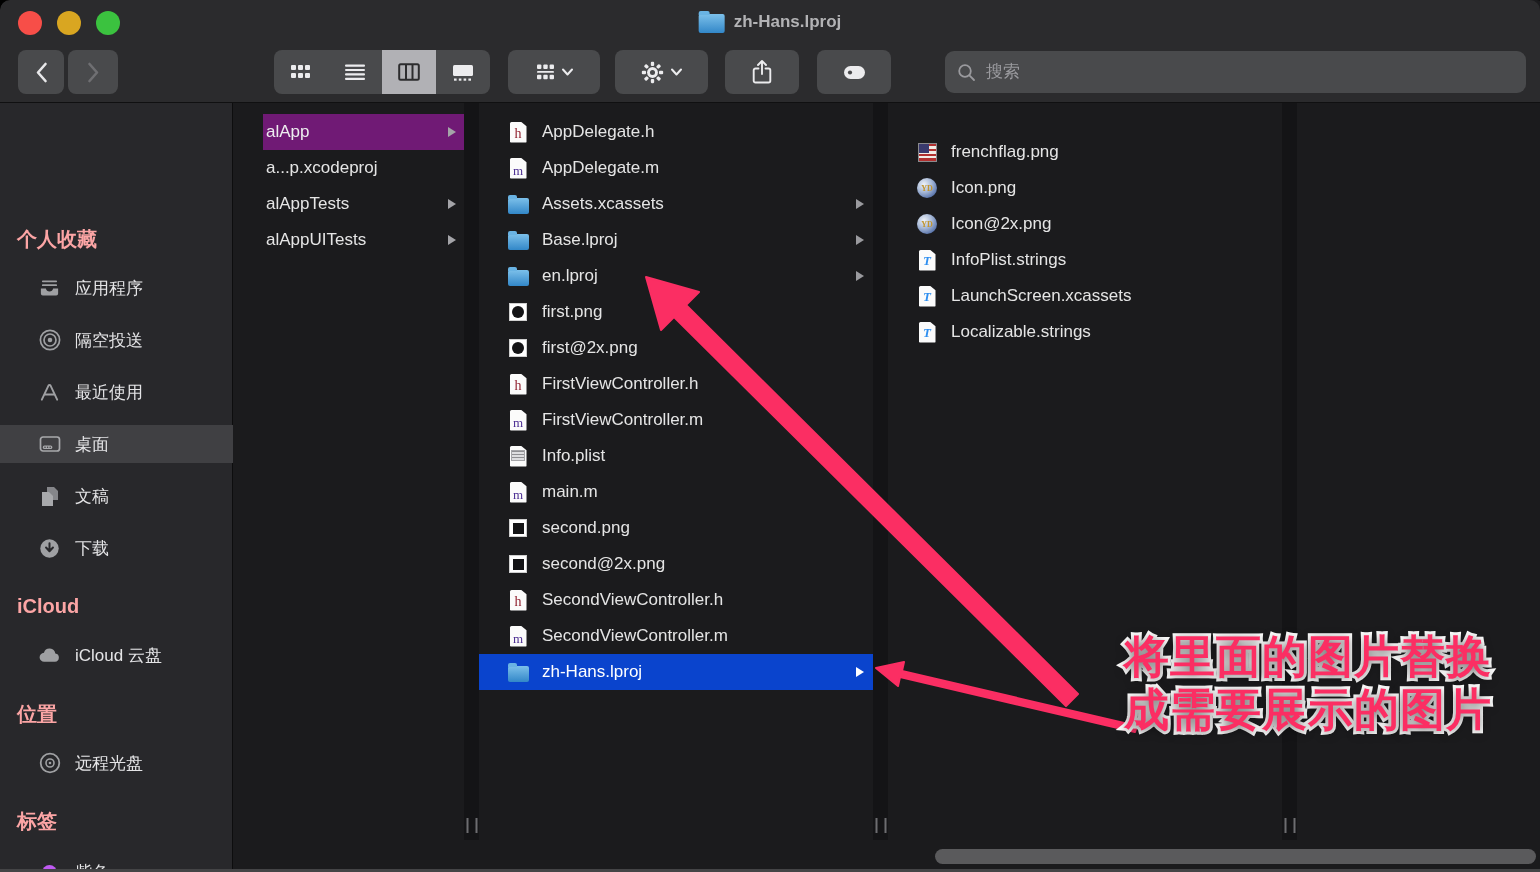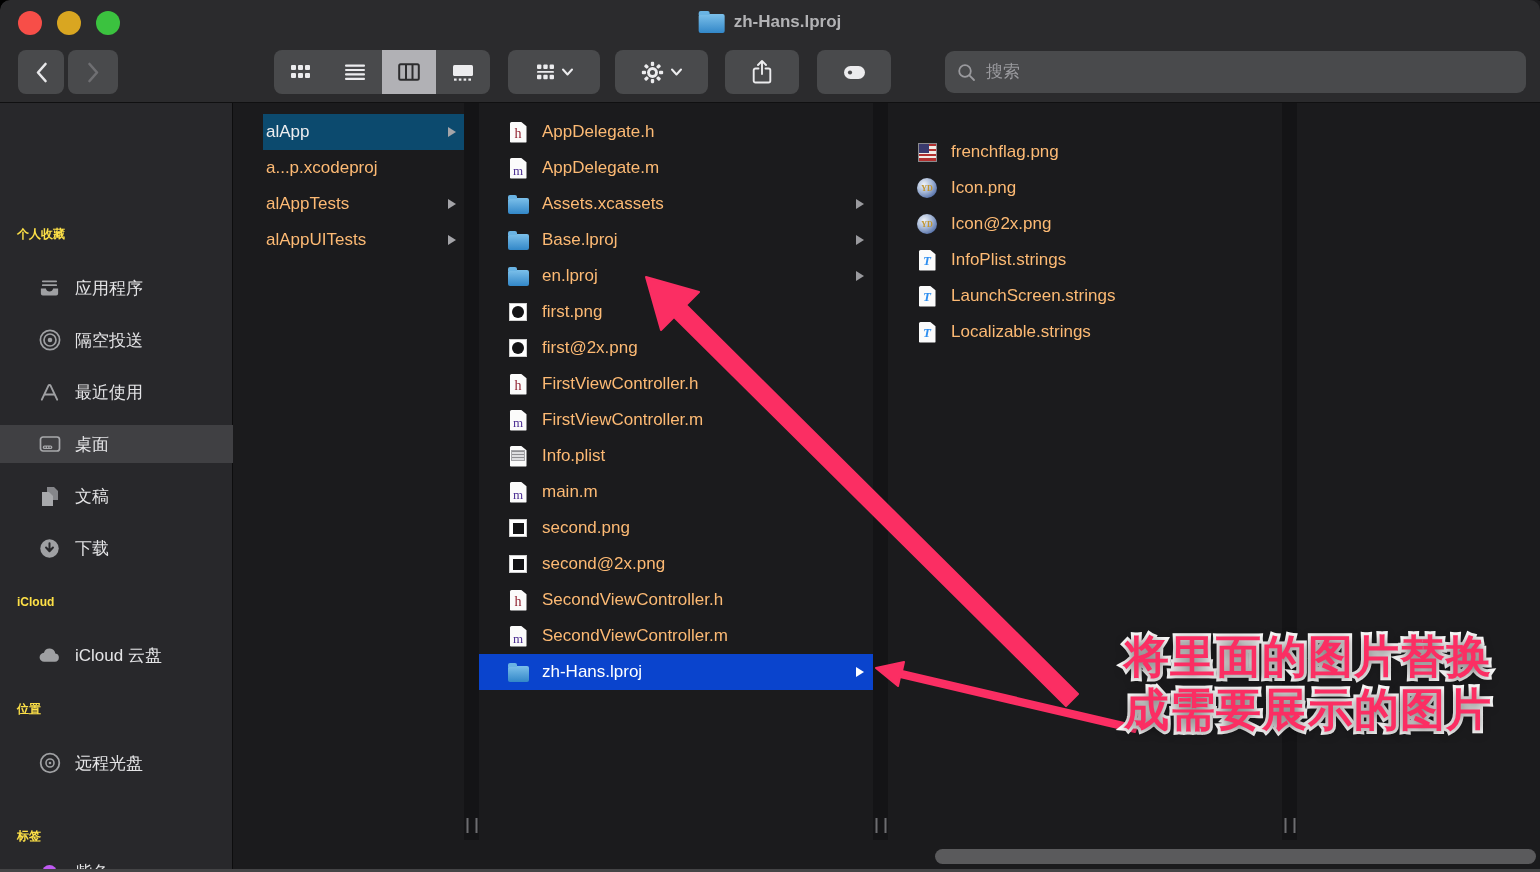--- a/index.html
+++ b/index.html
@@ -33,49 +33,49 @@
 
   .search{position:absolute;left:945px;top:51px;width:581px;height:42px;background:#494a4c;
           border-radius:9px;display:flex;align-items:center;gap:8px;padding:0 12px;box-sizing:border-box;}
   .search input{flex:1;background:transparent;border:none;outline:none;color:#22c55e;font-size:17px;
           font-family:inherit;}
   .search input::placeholder{color:#9a9a9e;}
 
   
   .sidebar{position:absolute;left:0;top:103px;width:233px;height:769px;background:#28282b;
            border-right:1px solid #0d0d0e;box-sizing:border-box;}
-  .shead{position:absolute;left:17px;font-size:12px;font-weight:700;color:#fde047;}
+  .shead{position:absolute;left:17px;font-size:20px;font-weight:700;color:#fca5a5;}
   .srow{position:absolute;left:0;width:233px;height:38px;display:flex;align-items:center;
         gap:13px;padding-left:37px;box-sizing:border-box;font-size:17px;color:#e4e4e6;}
   .srow.sel{background:#404043;}
   .sic{width:25px;height:25px;flex:none;display:flex;align-items:center;justify-content:center;}
   .tagdot{width:15px;height:15px;border-radius:50%;}
   .side-scroll{position:absolute;left:239px;top:110px;width:13px;height:500px;border-radius:7px;
         background:#717174;}
 
   
   .col{position:absolute;top:103px;height:737px;background:#1b1b1d;box-sizing:border-box;}
   #col1{left:234px;width:230px;}
   #col2{left:479px;width:394px;}
   #col3{left:888px;width:394px;margin-top:20px;}
   #col4{left:1297px;width:243px;}
   .divider{position:absolute;top:103px;height:737px;width:15px;background:#141416;}
   #d1{left:464px}#d2{left:873px}#d3{left:1282px}
   .handle{position:absolute;bottom:7px;left:50%;transform:translateX(-50%);width:7px;height:15px;
           border-left:2px solid #6d6d70;border-right:2px solid #6d6d70;}
   .rows{padding-top:11px;}
   .frow{height:36px;display:flex;align-items:center;gap:13px;padding:0 9px 0 28px;
-        font-size:17px;color:#fdba74;box-sizing:border-box;}
+        font-size:17px;color:#e5e5e5;box-sizing:border-box;}
   .frow .lbl{flex:1;white-space:nowrap;overflow:hidden;}
   .frow.sel{background:#0a44cd;color:#ffffff;}
   .frow.sel .chev{border-left-color:#fff;}
   .chev{width:0;height:0;border-left:8px solid #9a9a9e;border-top:5.5px solid transparent;
         border-bottom:5.5px solid transparent;flex:none;}
   .c1row{padding:0 8px 0 3px;margin-left:29px;}
-  .c1row.hl{background:#0c4a6e;color:#ededef;gap:12px;}
+  .c1row.hl{background:#701a75;color:#ededef;gap:12px;}
   .c1row .chev{border-left-color:#a4a4a8;}
 
   
   .ficon{width:22px;height:24px;flex:none;display:flex;align-items:center;justify-content:center;}
   .page{width:17px;height:21px;background:#fbfbfb;border-radius:1.5px;position:relative;
         clip-path:polygon(0 0,66% 0,100% 23%,100% 100%,0 100%);
         display:flex;align-items:flex-end;justify-content:center;}
   .page::after{font-family:"Liberation Serif","DejaVu Serif",serif;line-height:1;margin-bottom:2px;}
   .p-h::after{content:"h";font-size:14px;color:#8f1d2c;}
   .p-m::after{content:"m";font-size:13px;color:#4b2d92;}
@@ -327,21 +327,21 @@
       <span class="sic">
         <svg width="24" height="24" viewBox="0 0 24 24">
             <circle cx="12" cy="12" r="9.3" stroke="#9fa0a3" stroke-width="1.8" fill="none"></circle>
             <circle cx="12" cy="12" r="4" stroke="#9fa0a3" stroke-width="1.6" fill="none"></circle>
             <circle cx="12" cy="12" r="1.3" fill="#9fa0a3"></circle>
           </svg>
       </span>
       <span class="slbl">远程光盘</span>
     </div>
 
-    <div class="shead" style="top:725px">标签</div>
+    <div class="shead" style="top:705px">标签</div>
 
     <div class="srow" style="top:750px">
       <span class="sic">
           <span class="tagdot" style="background:#bf5af2"></span>
         </span>
       <span class="slbl">紫色</span>
     </div>
 
   </div>
   <div class="side-scroll"></div>
@@ -500,21 +500,21 @@
       <div class="frow">
         <span class="ficon">
             <span class="page p-strings"></span>
           </span>
         <span class="lbl">InfoPlist.strings</span>
       </div>
       <div class="frow">
         <span class="ficon">
             <span class="page p-strings"></span>
           </span>
-        <span class="lbl">LaunchScreen.strings</span>
+        <span class="lbl">LaunchScreen.xcassets</span>
       </div>
       <div class="frow">
         <span class="ficon">
             <span class="page p-strings"></span>
           </span>
         <span class="lbl">Localizable.strings</span>
       </div>
     </div>
   </div>
   <div class="divider" id="d3">

